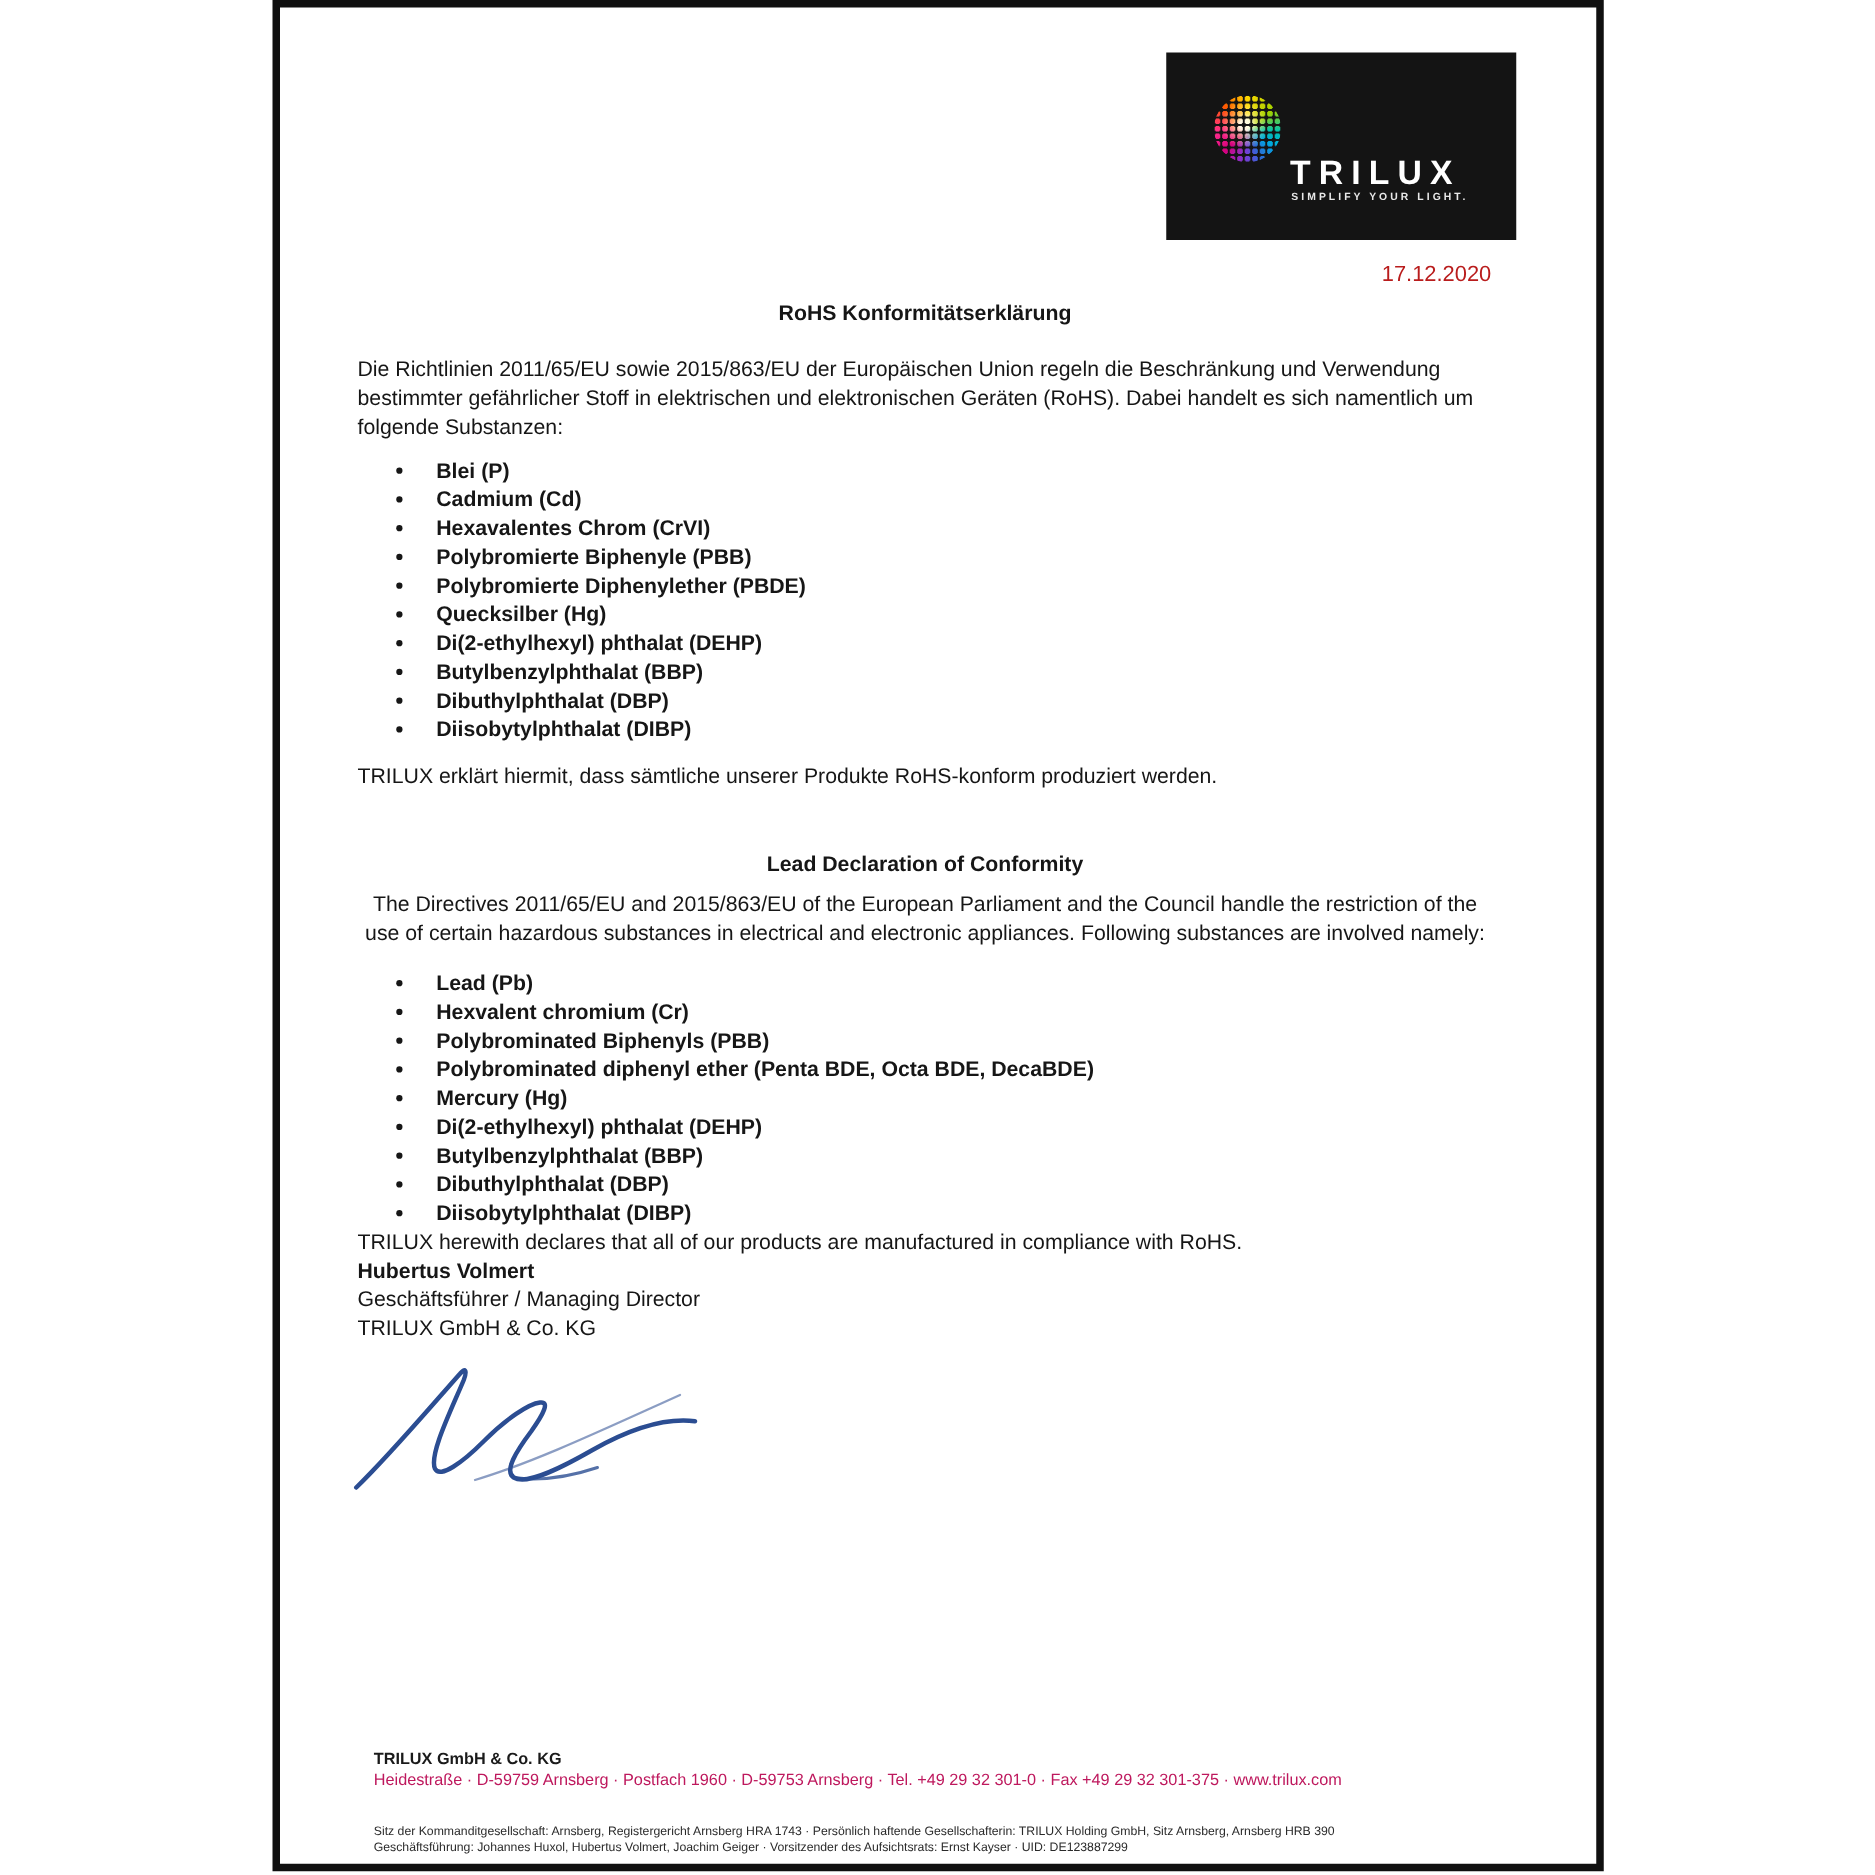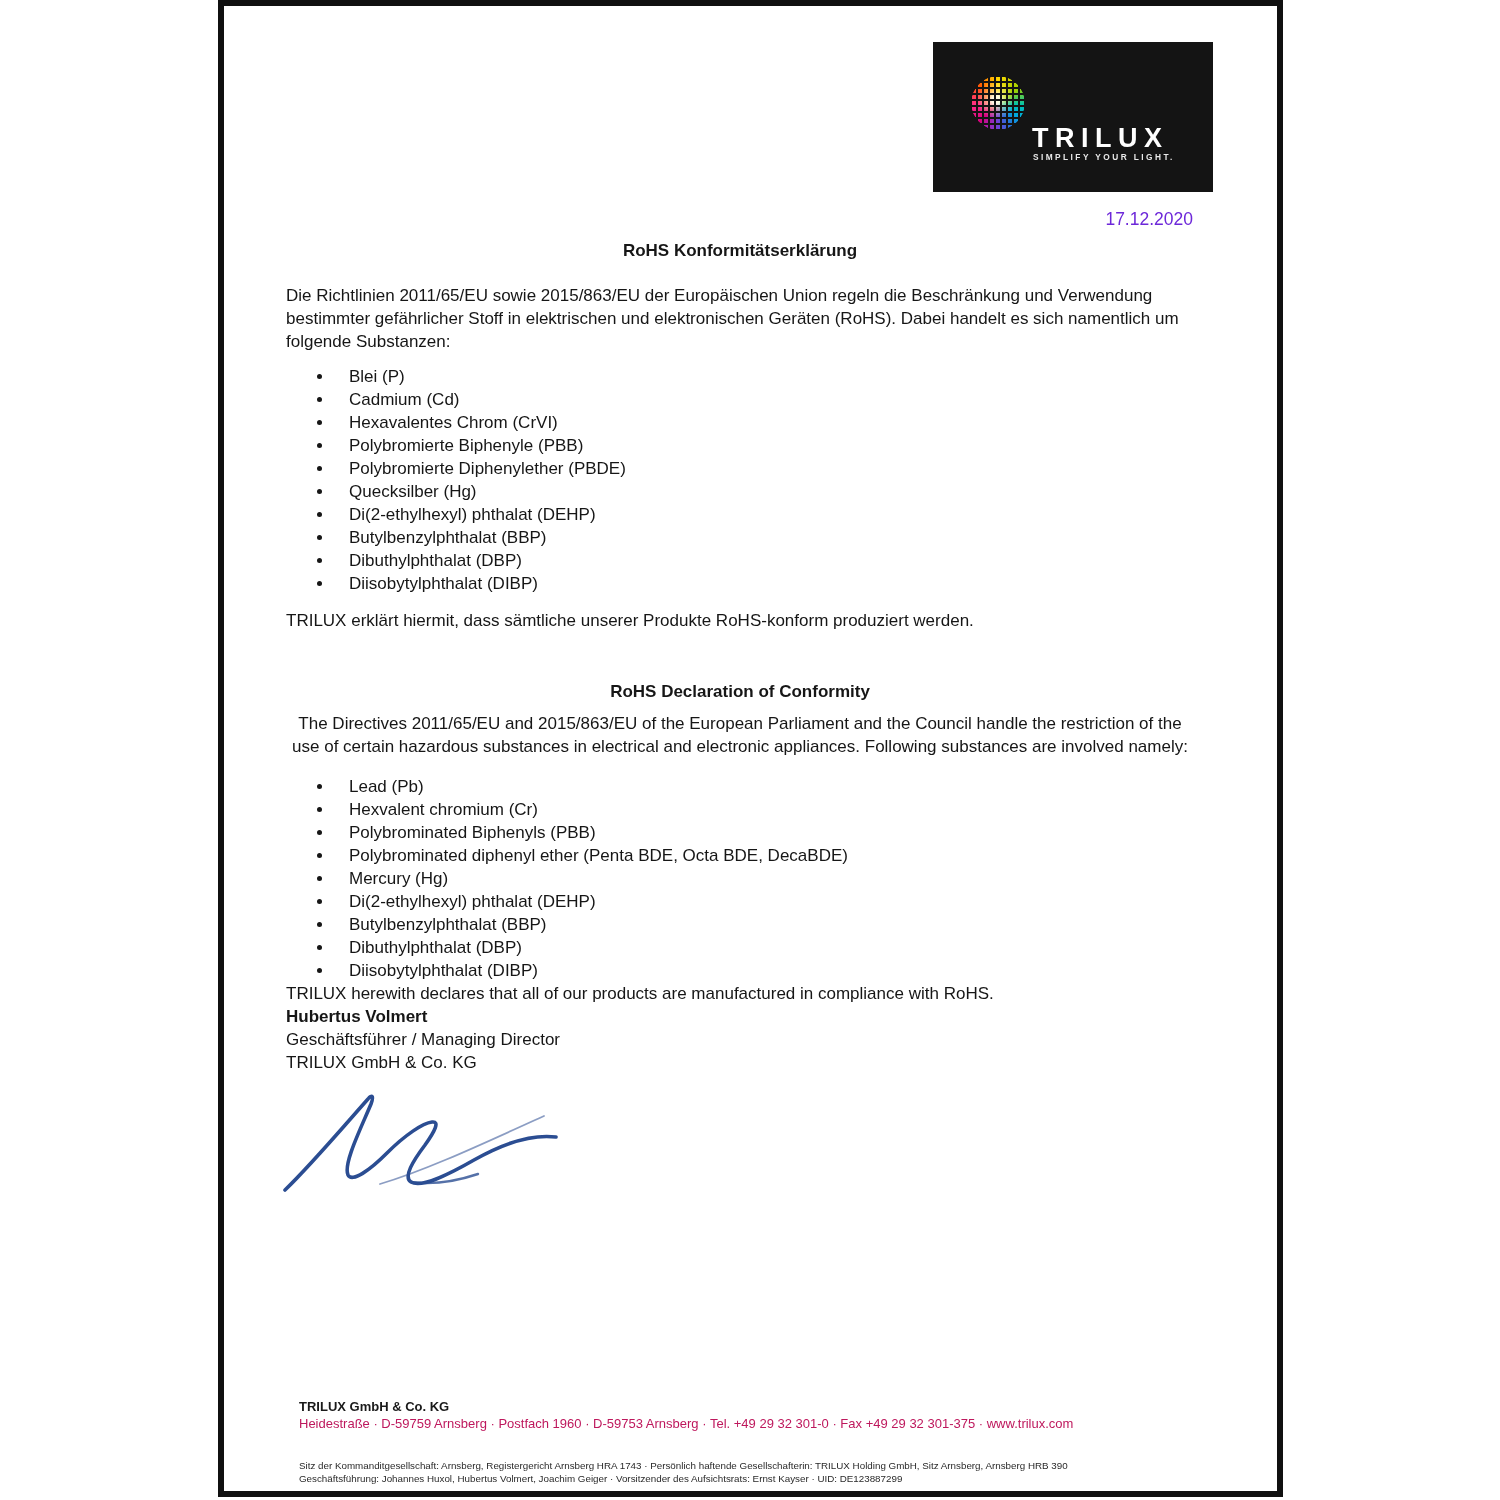--- a/index.html
+++ b/index.html
@@ -40,32 +40,32 @@
   }
   .tagline {
     position:absolute; left:100px; top:110px;
     font-size:8.3px; font-weight:bold; letter-spacing:2.45px;
     color:#e8e8e8; white-space:nowrap;
   }
 
   
   .date {
     position:absolute; top:203px; right:84px;
-    font-size:17.5px; color:#6d28d9;
+    font-size:17.5px; color:#b91c1c;
   }
 
   
   .content {
     position:absolute; left:62px; top:233px; width:908px;
     font-size:17px; line-height:23px; color:#161616;
   }
   .h { font-size:17px; font-weight:bold; line-height:23px;text-align:center; }
   .p1 { margin-top:22px; }
   .list { margin-top:12px; list-style:none; }
-  .list li { position:relative; padding-left:63px; line-height:23px; }
+  .list li { position:relative; padding-left:63px; line-height:23px;font-weight:bold; }
   .list li::before {
     content:""; position:absolute; left:31px; top:9px;
     width:5px; height:5px; border-radius:50%; background:#161616;
   }
   .closing1 { margin-top:14px; }
   .h2 { margin-top:48px; }
   .p2 { margin-top:9px;text-align:center; }
   .list2 { margin-top:17px; }
   .closing2 { }
   .sig-block { }
@@ -105,21 +105,21 @@
       <li>Polybromierte Diphenylether (PBDE)</li>
       <li>Quecksilber (Hg)</li>
       <li>Di(2-ethylhexyl) phthalat (DEHP)</li>
       <li>Butylbenzylphthalat (BBP)</li>
       <li>Dibuthylphthalat (DBP)</li>
       <li>Diisobytylphthalat (DIBP)</li>
     </ul>
 
     <p class="closing1">TRILUX erklärt hiermit, dass sämtliche unserer Produkte RoHS-konform produziert werden.</p>
 
-    <div class="h h2">RoHS Declaration of Conformity</div>
+    <div class="h h2">Lead Declaration of Conformity</div>
     <p class="p2">The Directives 2011/65/EU and 2015/863/EU of the European Parliament and the Council handle the restriction of the use of certain hazardous substances in electrical and electronic appliances. Following substances are involved namely:</p>
 
     <ul class="list list2">
       <li>Lead (Pb)</li>
       <li>Hexvalent chromium (Cr)</li>
       <li>Polybrominated Biphenyls (PBB)</li>
       <li>Polybrominated diphenyl ether (Penta BDE, Octa BDE, DecaBDE)</li>
       <li>Mercury (Hg)</li>
       <li>Di(2-ethylhexyl) phthalat (DEHP)</li>
       <li>Butylbenzylphthalat (BBP)</li>

